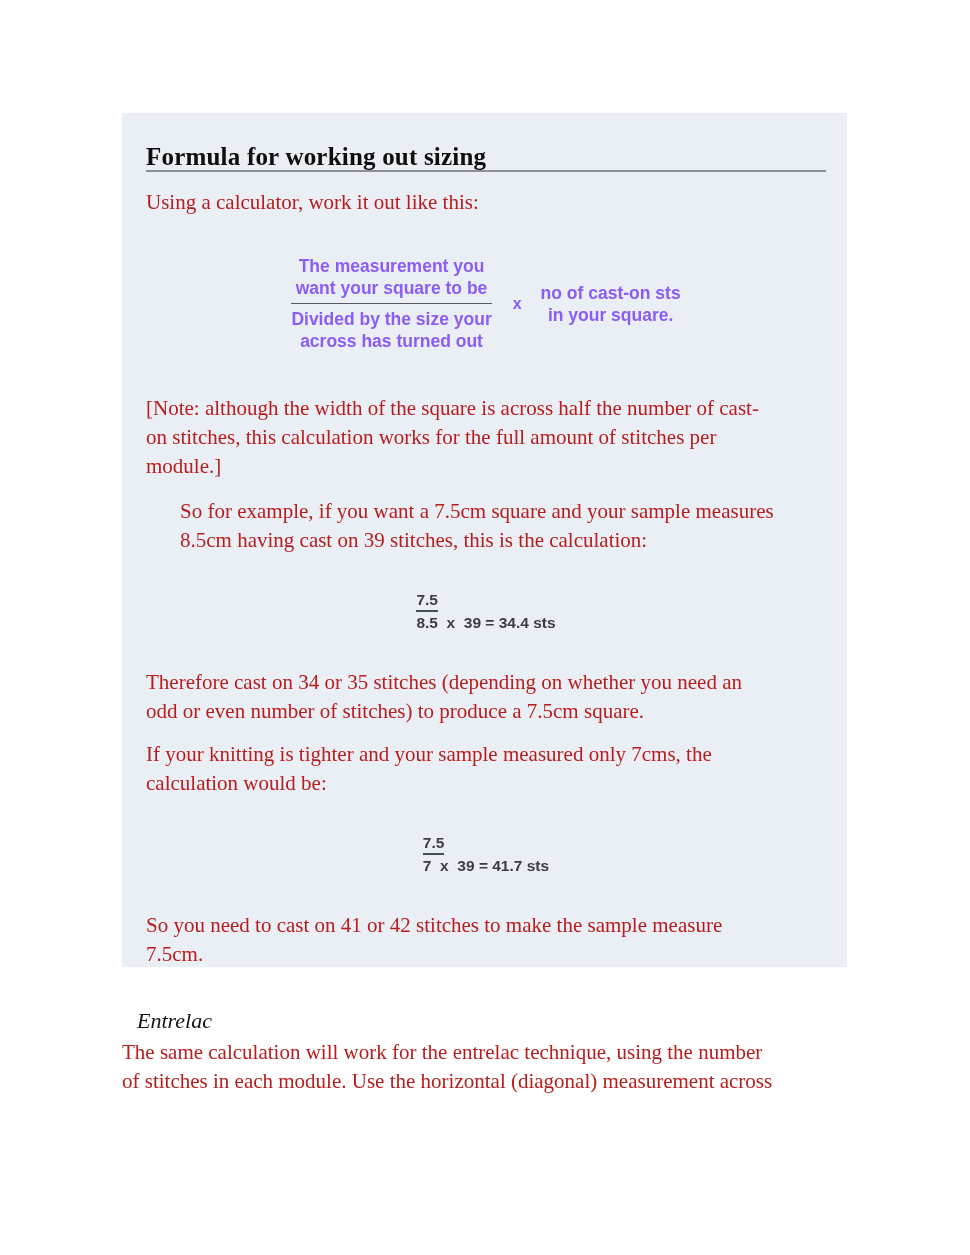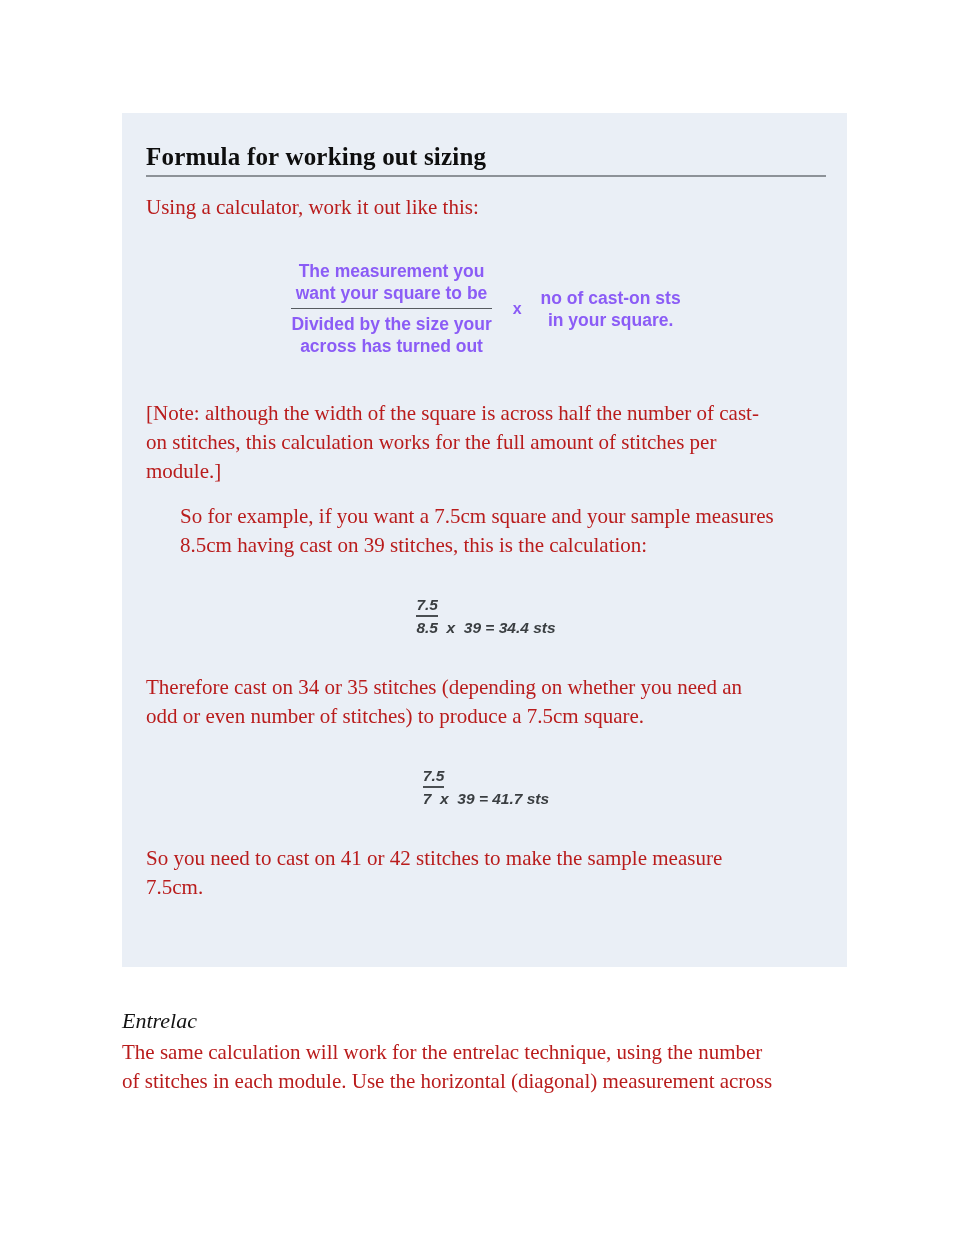--- a/index.html
+++ b/index.html
@@ -22,21 +22,20 @@
     background: #eaeff6;
     padding: 30px 21px 20px 24px;
     overflow: hidden;
   }
   .panel-title {
     font-family: "Liberation Serif", serif;
     font-size: 25px;
     font-weight: bold;
     line-height: 27px;
     color: #0e0e0e;
-    padding-bottom: 5px;
     border-bottom: 2px solid #8d9298;
     letter-spacing: 0.2px;
   }
   .body-text {
     font-size: 21px;
     line-height: 29px;
     color: #b91c1c;
   }
   .pre { white-space: pre-line; }
   .intro { margin-top: 16px; }
@@ -71,21 +70,21 @@
   
   .calc {
     margin-top: 36px;
     text-align: center;
     font-family: "Liberation Sans", sans-serif;
     font-weight: bold;
     color: #3a3e41;
     font-size: 15.5px;
     line-height: 18px;
   }
-  .calc-inner { display: inline-block; text-align: left; font-style: italic; }
+  .calc-inner { display: inline-block; text-align: left; }
   .calc-num {
     display: inline-block;
     border-bottom: 2px solid #4a4f53;
     padding-bottom: 1px;
   }
   .calc-bottom { margin-top: 2px; white-space: pre; }
 
   
   .entrelac {
     position: absolute;
@@ -93,20 +92,21 @@
     top: 1007px;
     width: 728px;
   }
   .entrelac-heading {
     font-family: "Liberation Serif", serif;
     font-style: italic;
     font-weight: normal;
     font-size: 22px;
     line-height: 28px;
     color: #141414;
+    margin-left: 15px;
   }
   .entrelac-body {
     margin-top: 3px;
     font-size: 21px;
     line-height: 28.5px;
   }
 </style>
 </head>
 <body>
 
@@ -140,20 +140,22 @@
     <div class="calc">
       <div class="calc-inner">
         <span class="calc-num">7.5</span>
         <div class="calc-bottom"><span>8.5</span><span>  x  39 = 34.4 sts</span></div>
       </div>
     </div>
 
     <p class="body-text pre" style="margin-top:36px">Therefore cast on 34 or 35 stitches (depending on whether you need an
 odd or even number of stitches) to produce a 7.5cm square.</p>
 
+    <p class="body-text pre" style="margin-top:14px">If your knitting is tighter and your sample measured only 7cms, the
+calculation would be:</p>
 
     <div class="calc">
       <div class="calc-inner">
         <span class="calc-num">7.5</span>
         <div class="calc-bottom"><span>7</span><span>  x  39 = 41.7 sts</span></div>
       </div>
     </div>
 
     <p class="body-text pre" style="margin-top:36px">So you need to cast on 41 or 42 stitches to make the sample measure
 7.5cm.</p>

